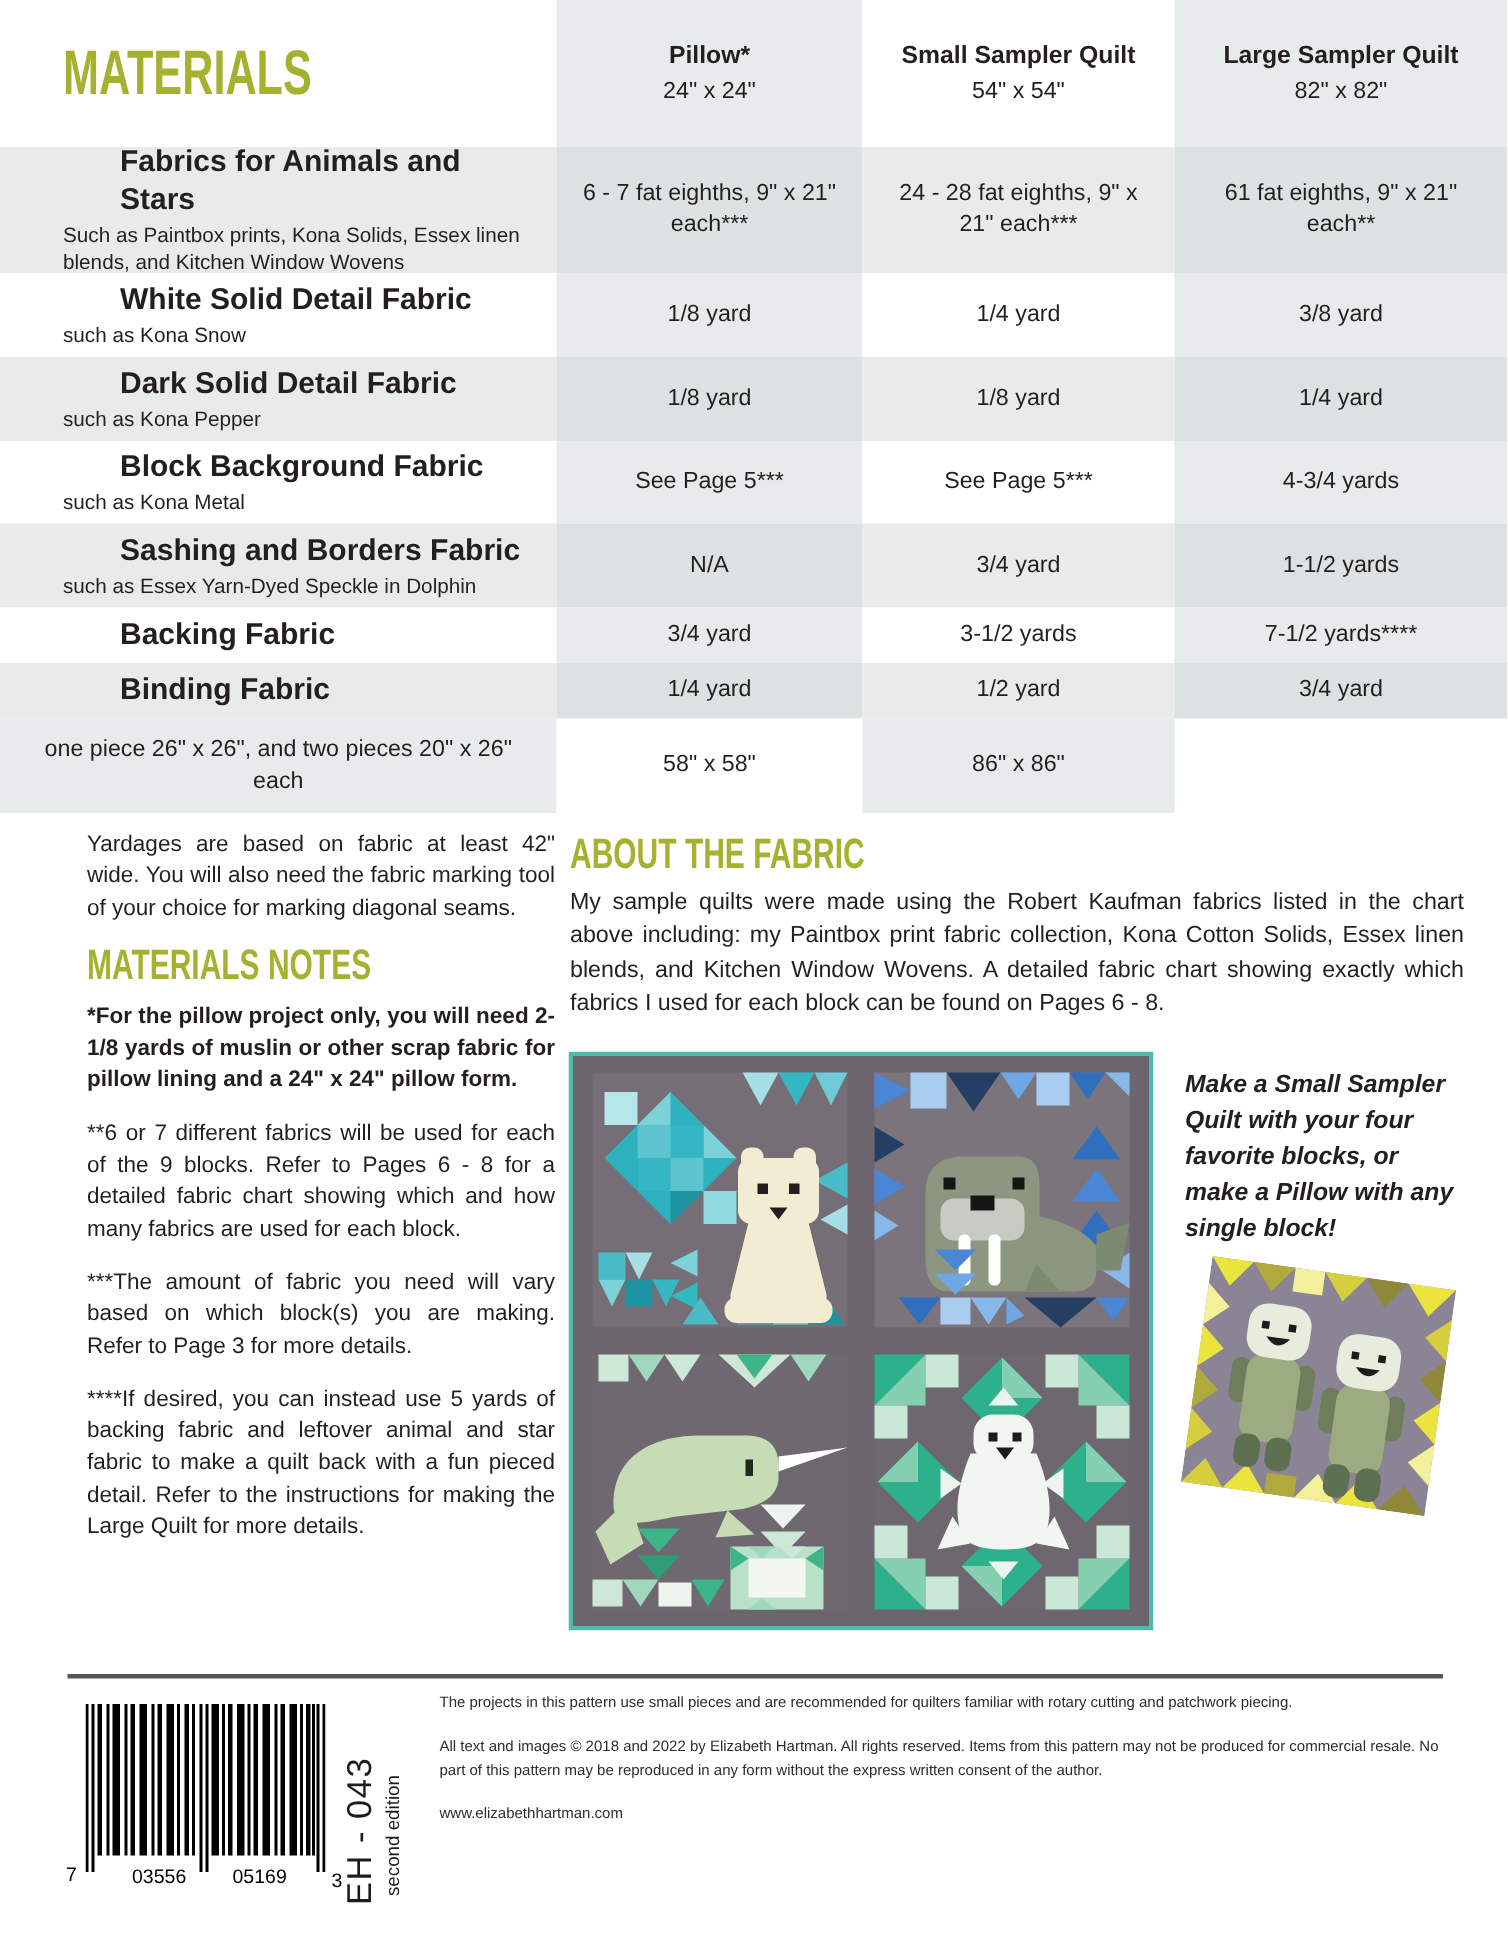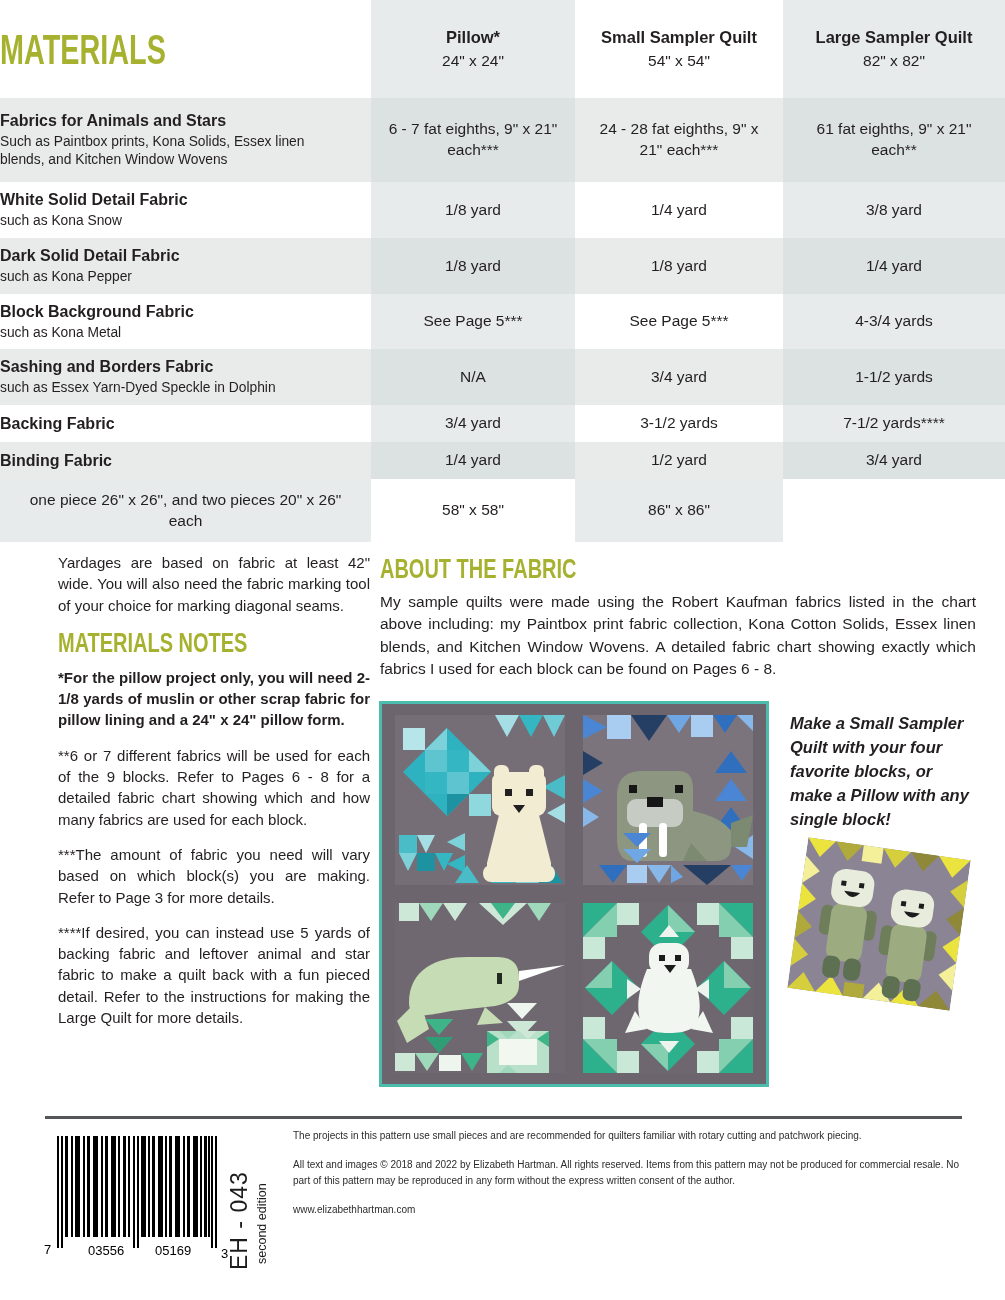--- a/index.html
+++ b/index.html
@@ -8,27 +8,27 @@
     font-family:"Liberation Sans","DejaVu Sans",sans-serif;color:#231f20;
   }
   
   #materials-table{
     position:absolute;left:0;top:0;width:1005px;
     display:grid;
     grid-template-columns:371px 204px 208px 222px;
     grid-template-rows:98px 84px 56px 56px 55px 56px 37px 37px 63px;
   }
   .cell{display:flex;flex-direction:column;justify-content:center;}
-  .c0{align-items:flex-start;padding-right:22px;}
+  .c0{align-items:flex-start;padding-left:42px;padding-right:22px;}
   .c1,.c2,.c3{align-items:center;text-align:center;padding:0 14px;}
   .plain.c0,.plain.c2,.head.c0,.head.c2{background:#ffffff;}
   .plain.c1,.plain.c3,.head.c1,.head.c3{background:#e7ebeb;}
   .shade.c0,.shade.c2{background:#e9ebea;}
   .shade.c1,.shade.c3{background:#dce2e2;}
-  .row-label{font-weight:bold;font-size:16px;line-height:1.25;}
+  .row-label{font-weight:bold;font-size:20px;line-height:1.25;margin-left:38px;}
   .row-sublabel{font-size:13.8px;line-height:1.3;margin-top:2px;}
   .cell-value{font-size:15.5px;line-height:1.35;}
   .col-name{font-weight:bold;font-size:16.5px;line-height:1.3;}
   .col-size{font-size:15.5px;line-height:1.3;margin-top:2px;}
   .big-heading{
     color:#a6b22f;font-weight:bold;font-size:40px;line-height:1;
     display:inline-block;transform:scale(0.72,1.05);transform-origin:left center;
     letter-spacing:0px;white-space:nowrap;
   }
   .section-heading{

